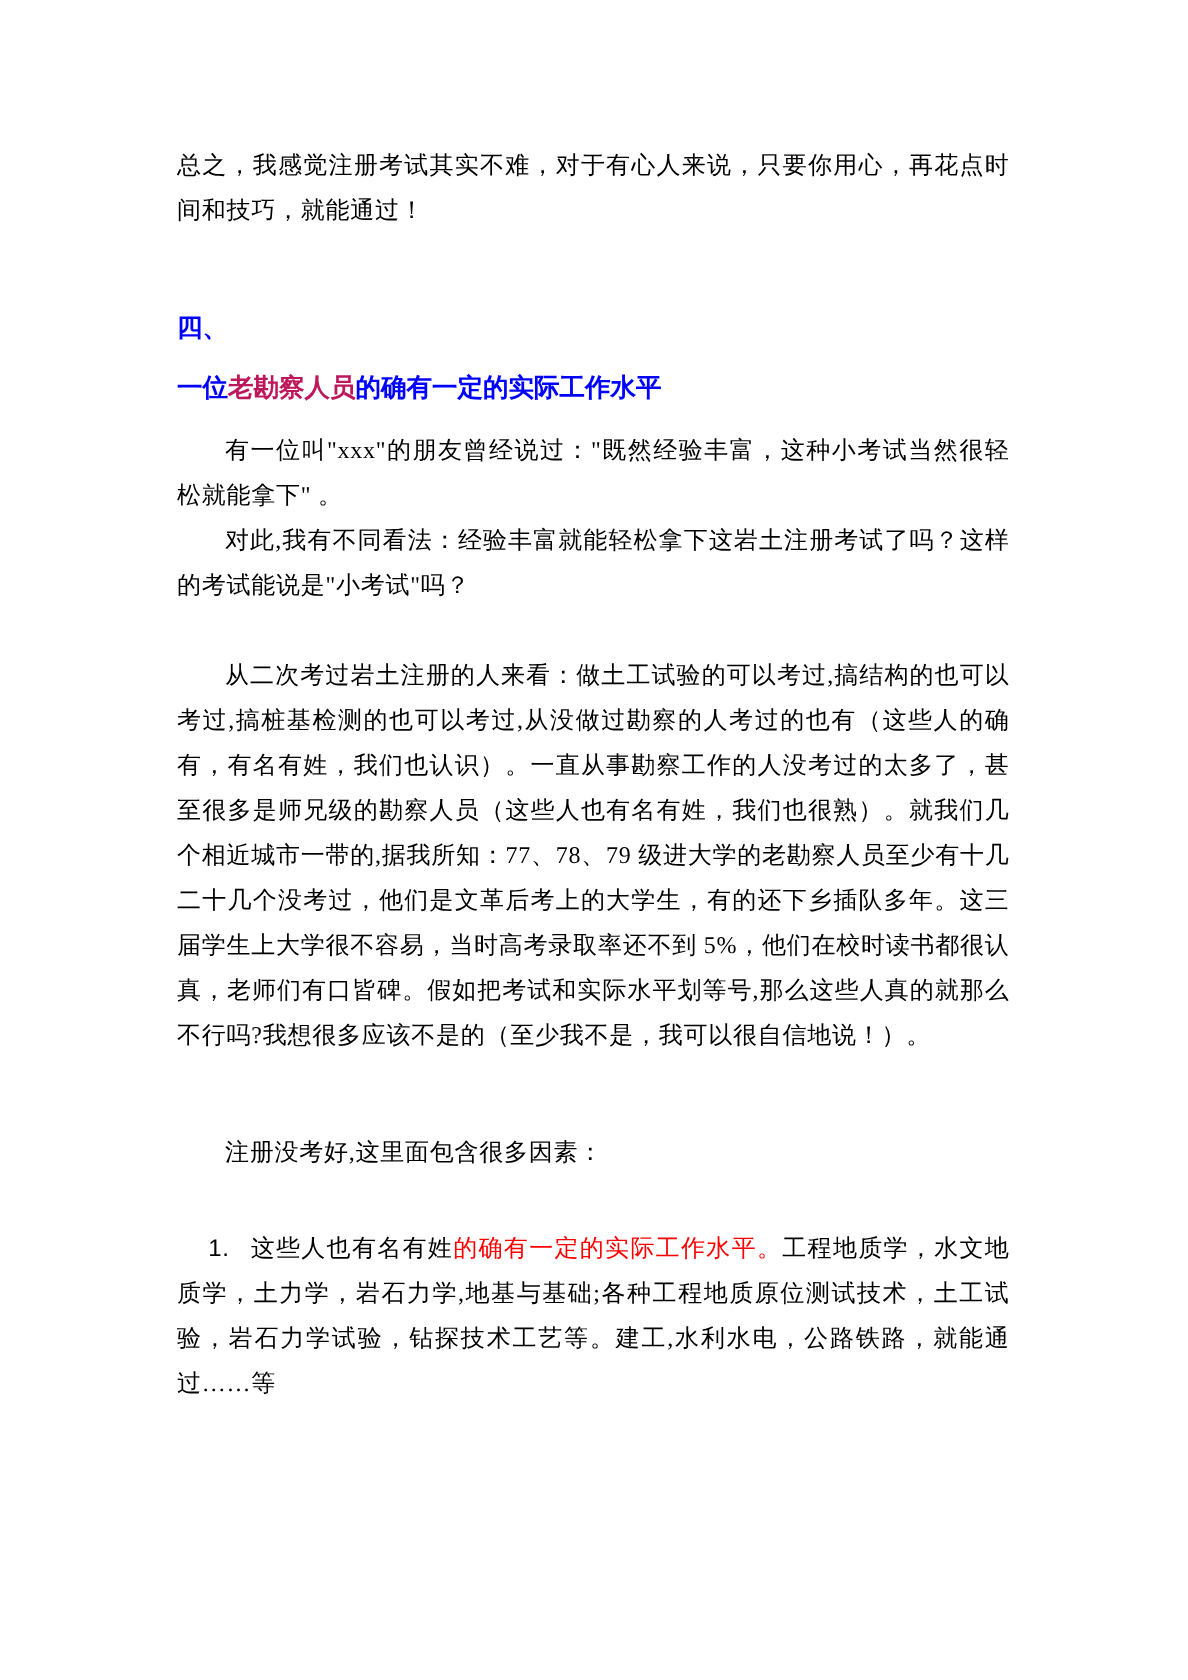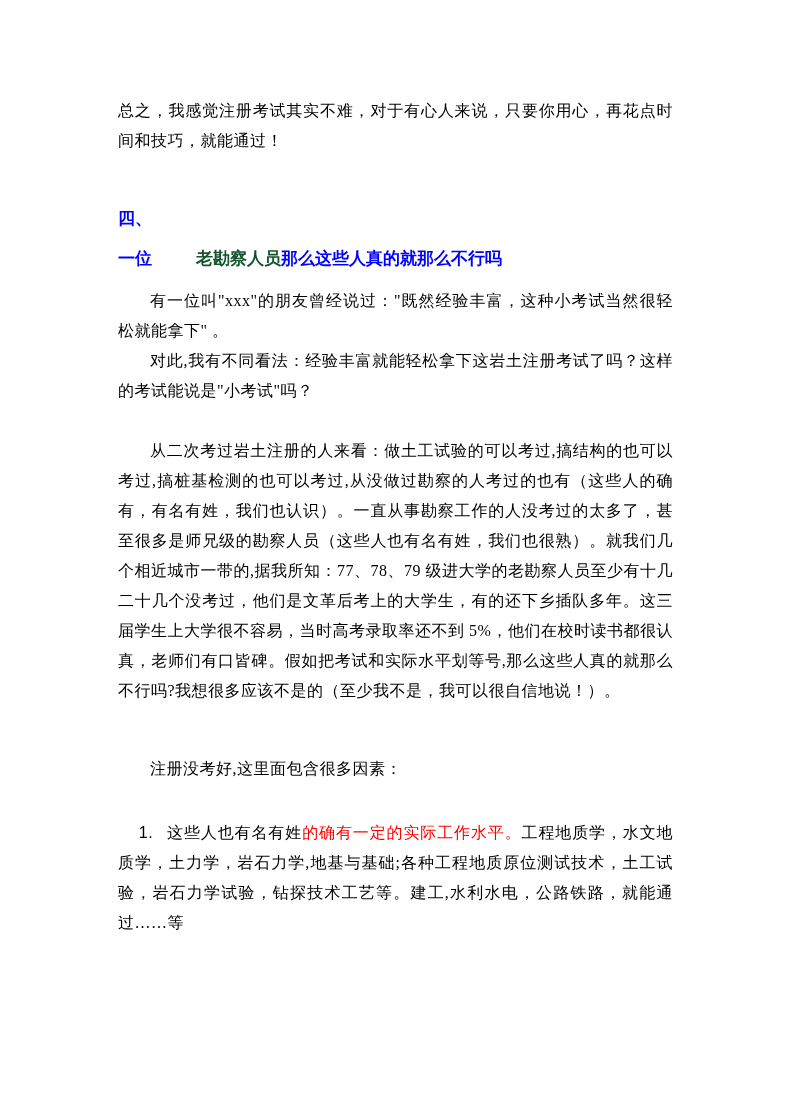--- a/index.html
+++ b/index.html
@@ -37,21 +37,21 @@
     line-height: 30px;
     color: #0000ff;
   }
   .h-title {
     margin: 0 0 12px 0;
     font-size: 17px;
     font-weight: bold;
     line-height: 30px;
     color: #0000ff;
   }
-  .h-title .run-red { color: #14532d; margin-left: 44px; }
+  .h-title .run-red { color: #be185d; }
   .p-overview { margin-bottom: 8px; }
   .p-quote    { margin-bottom: 0; }
   .p-disagree { margin-bottom: 30px; }
   .p-examples { margin-bottom: 22px; }
   .p-factors  { margin-bottom: 34px; margin-top: 48px; }
   .p-factor1  { text-indent: 1.3em; }
   .factor-num {
     font-family: "Liberation Sans", sans-serif;
     margin-right: 0.85em;
   }
@@ -59,21 +59,21 @@
 </style>
 </head>
 <body>
 
 <div class="page">
 
   <p class="para p-intro">总之，我感觉注册考试其实不难，对于有心人来说，只要你用心，再花点时间和技巧，就能通过！</p>
 
   <h2 class="h-number">四、</h2>
 
-  <h2 class="h-title"><span class="run-blue">一位</span><span class="run-red">老勘察人员</span><span class="run-blue">那么这些人真的就那么不行吗</span></h2>
+  <h2 class="h-title"><span class="run-blue">一位</span><span class="run-red">老勘察人员</span><span class="run-blue">的确有一定的实际工作水平</span></h2>
 
 
   <p class="para indent p-quote">有一位叫"xxx"的朋友曾经说过："既然经验丰富，这种小考试当然很轻松就能拿下" 。</p>
 
   <p class="para indent p-disagree">对此,我有不同看法：经验丰富就能轻松拿下这岩土注册考试了吗？这样的考试能说是"小考试"吗？</p>
 
   <p class="para indent p-examples">从二次考过岩土注册的人来看：做土工试验的可以考过,搞结构的也可以考过,搞桩基检测的也可以考过,从没做过勘察的人考过的也有（这些人的确有，有名有姓，我们也认识）。一直从事勘察工作的人没考过的太多了，甚至很多是师兄级的勘察人员（这些人也有名有姓，我们也很熟）。就我们几个相近城市一带的,据我所知：77、78、79 级进大学的老勘察人员至少有十几二十几个没考过，他们是文革后考上的大学生，有的还下乡插队多年。这三届学生上大学很不容易，当时高考录取率还不到 5%，他们在校时读书都很认真，老师们有口皆碑。假如把考试和实际水平划等号,那么这些人真的就那么不行吗?我想很多应该不是的（至少我不是，我可以很自信地说！）。</p>
 
   <p class="para indent p-factors">注册没考好,这里面包含很多因素：</p>
 

